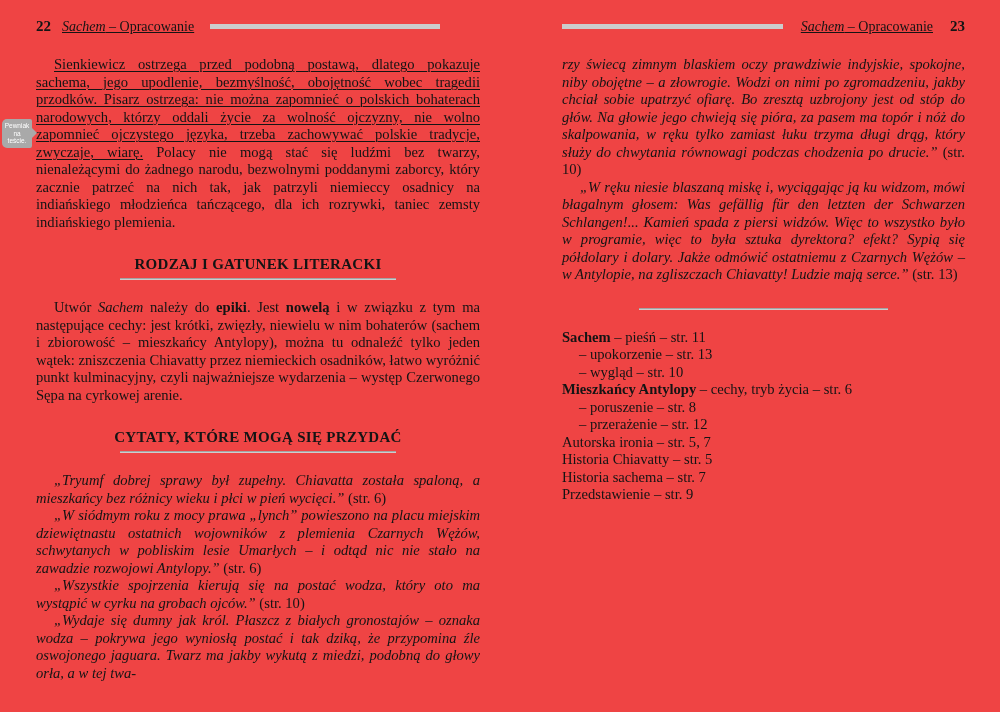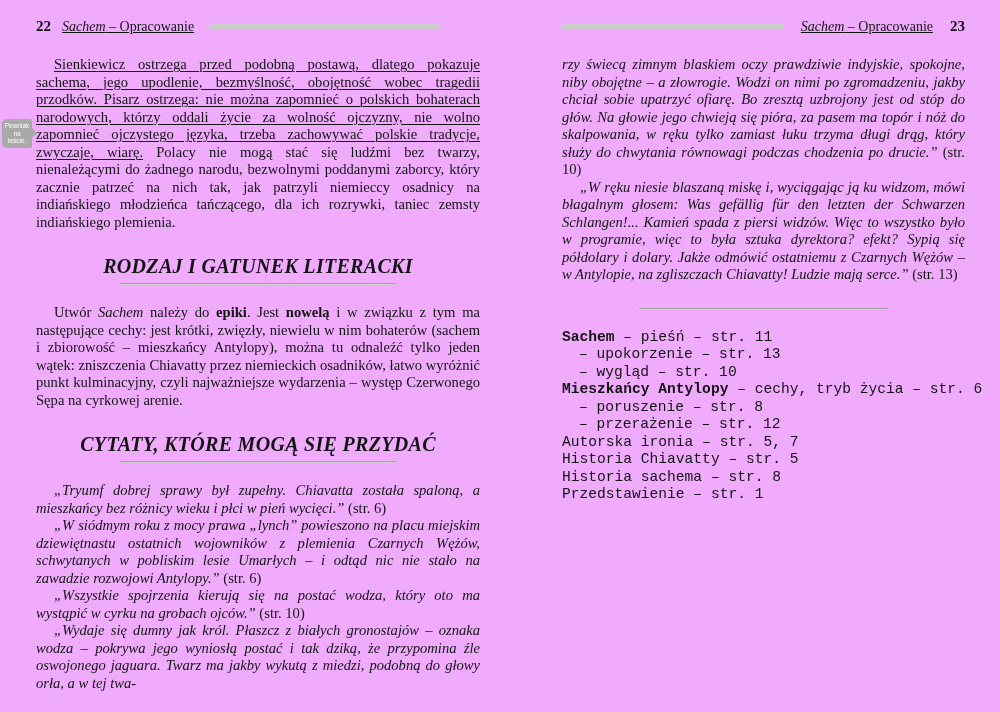--- a/index.html
+++ b/index.html
@@ -5,21 +5,21 @@
   html, body {
     margin: 0;
     padding: 0;
     width: 1000px;
     height: 712px;
     background: #ffffff;
     font-family: "Liberation Serif", serif;
     color: #141414;
     overflow: hidden;
   }
-  .spread { position: relative; width: 1000px; height: 712px; background: #f0abfc; }
+  .spread { position: relative; width: 1000px; height: 712px; background: #ef4444; }
 
   .page { position: absolute; top: 18px; }
   .page-left  { left: 36px;  width: 444px; }
   .page-right { left: 562px; width: 403px; }
 
   
   .page-header { display: flex; align-items: center; height: 17px; margin-bottom: 21px; }
   .pgnum { font-weight: bold; font-size: 15px; }
   .page-left  .pgnum { margin-right: 11px; }
   .page-right .pgnum { margin-left: 17px; }
@@ -37,31 +37,31 @@
     text-align: justify;
   }
   .ind  { text-indent: 18px; }
   .cont { text-indent: 0; }
   .ul   { text-decoration: underline; text-underline-offset: 2px; text-decoration-thickness: 1px; }
   .qi   { font-style: italic; margin-top: 40px; }
   .qr   { font-style: normal; }
 
   
   .sh { text-align: center; margin: 24px 0 19px 0; }
-  .sh .sh-text { font-weight: bold; font-size: 20px; letter-spacing: 0.3px; font-style: italic; }
+  .sh .sh-text { font-weight: bold; font-size: 15px; letter-spacing: 0.3px; }
   .sh .rule {
     height: 2px;
     width: 62%;
     margin: 5px auto 0 auto;
     background: linear-gradient(to bottom, #8f8f8f, #e2e2e2);
   }
 
   
   .index { margin-top: 17px; font-size: 14.6px; line-height: 17.5px; }
-  .idx-row { white-space: nowrap; font-family: Liberation Mono, monospace; }
+  .idx-row { white-space: nowrap; }
   .idx-row.sub { padding-left: 17px; }
   .idx-row b { font-weight: bold; }
 
   
   .margin-tab {
     position: absolute;
     left: 2px; top: 119px;
     width: 30px;
     box-sizing: border-box;
     background: #a9a9a9;
@@ -138,18 +138,18 @@
 
     <div class="index">
       <div class="idx-row"><b>Sachem</b><span> – pieśń – str. 11</span></div>
       <div class="idx-row sub"><span>– upokorzenie – str. 13</span></div>
       <div class="idx-row sub"><span>– wygląd – str. 10</span></div>
       <div class="idx-row"><b>Mieszkańcy Antylopy</b><span> – cechy, tryb życia – str. 6</span></div>
       <div class="idx-row sub"><span>– poruszenie – str. 8</span></div>
       <div class="idx-row sub"><span>– przerażenie – str. 12</span></div>
       <div class="idx-row"><span>Autorska ironia – str. 5, 7</span></div>
       <div class="idx-row"><span>Historia Chiavatty – str. 5</span></div>
-      <div class="idx-row"><span>Historia sachema – str. 8</span></div>
-      <div class="idx-row"><span>Przedstawienie – str. 1</span></div>
+      <div class="idx-row"><span>Historia sachema – str. 7</span></div>
+      <div class="idx-row"><span>Przedstawienie – str. 9</span></div>
     </div>
   </div>
 
 </div>
 
 </body></html>

